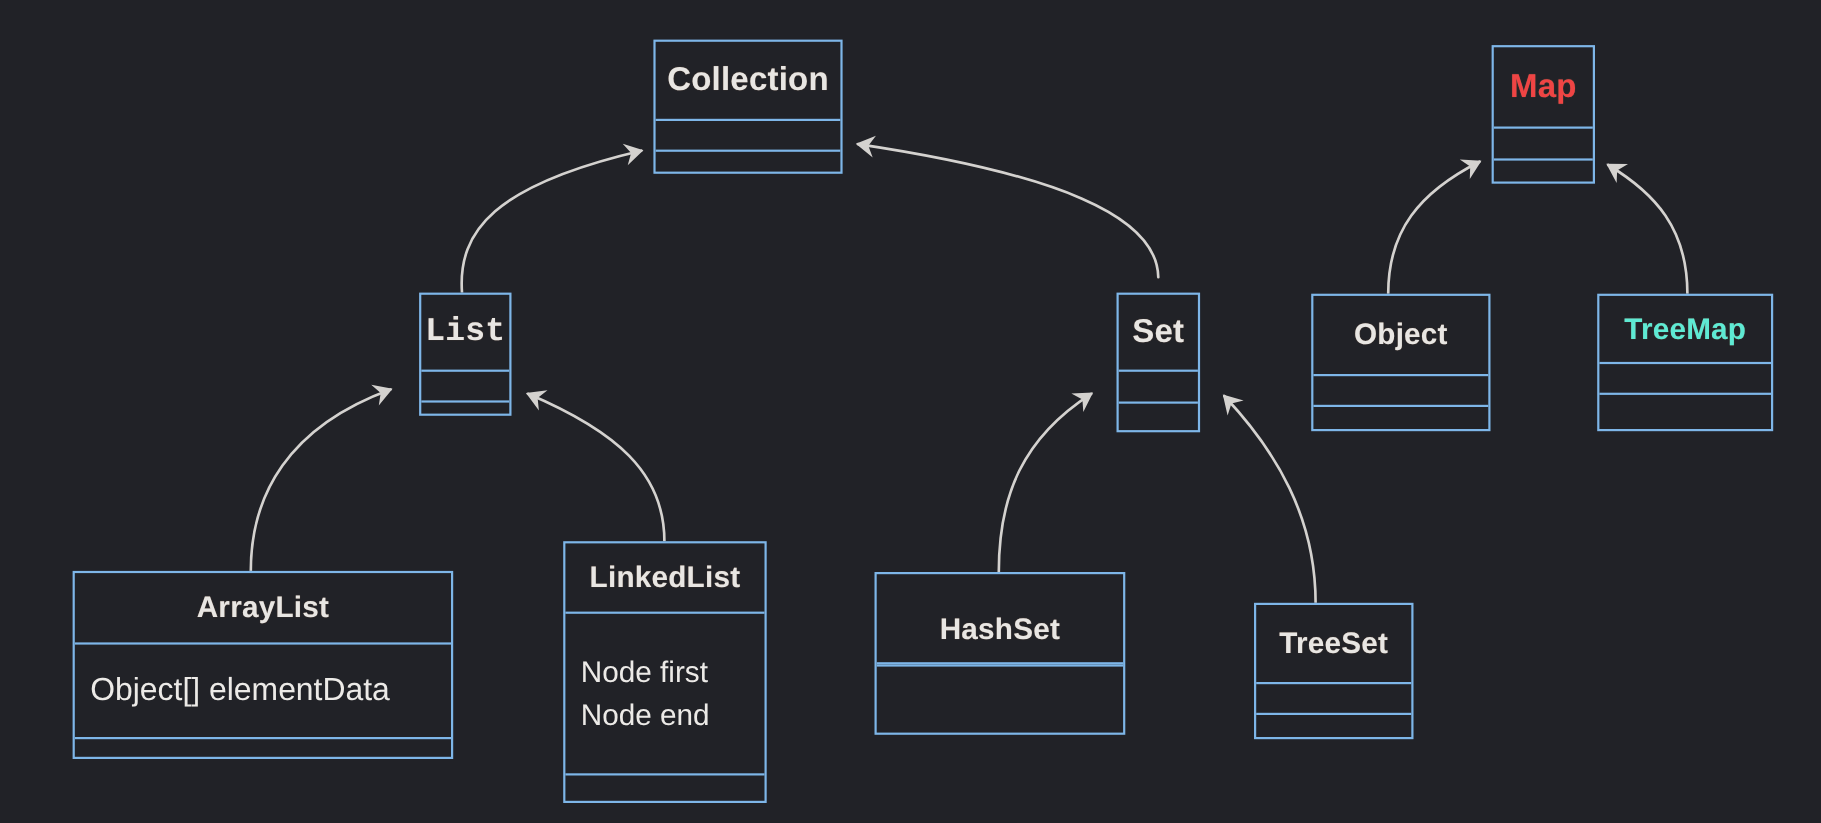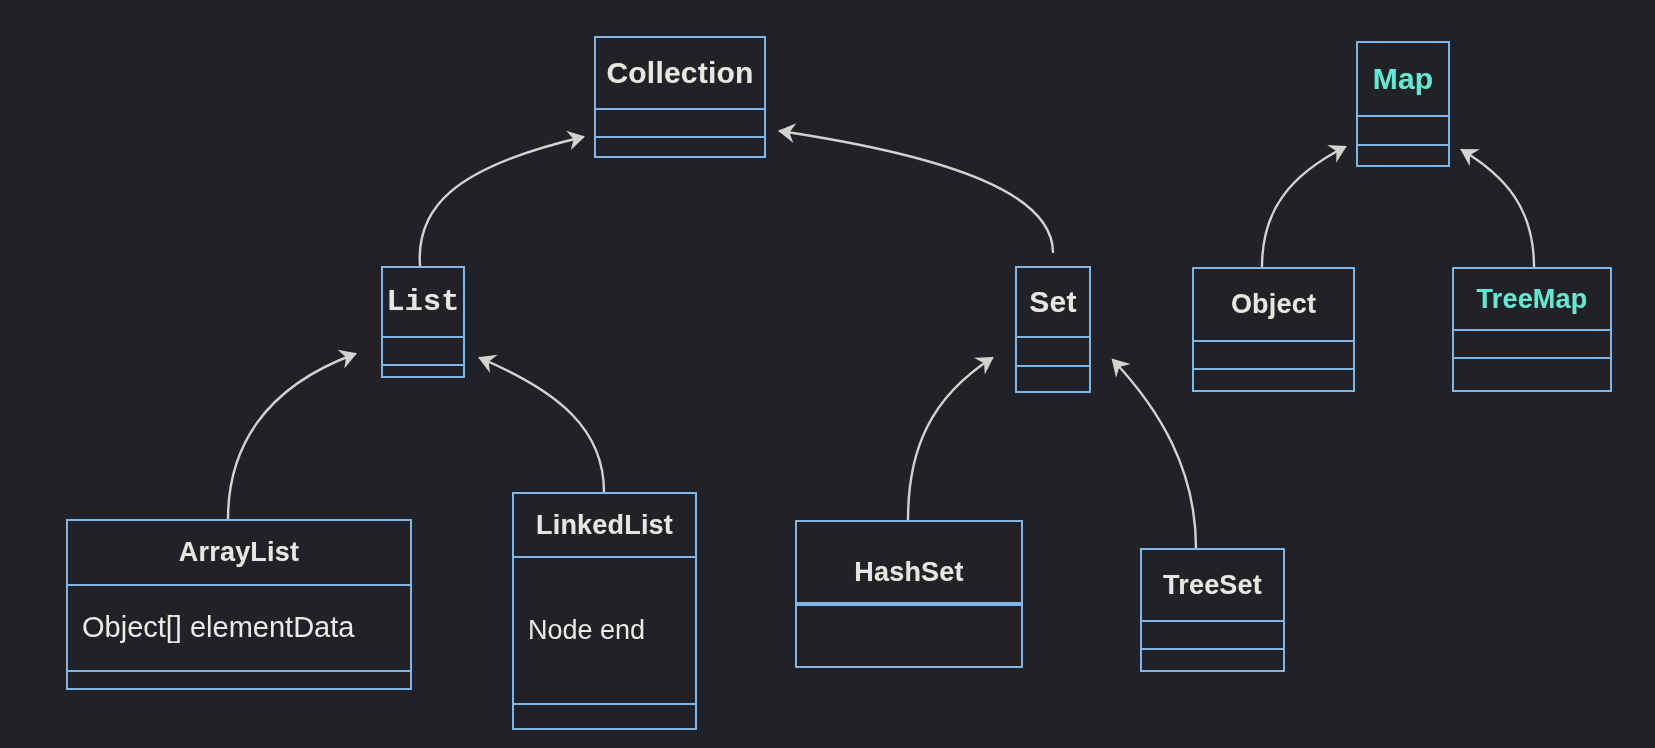--- a/index.html
+++ b/index.html
@@ -118,21 +118,21 @@
   </svg>
 
 <div class="uml-box" style="left: 594px; top: 36px; width: 172px; height: 122px; border-color: rgb(126, 182, 232);">
       <div class="uml-title t-lg" style="height: 70px; color: rgb(232, 230, 227);">Collection</div>
       <div class="uml-sep" style="border-top-color: rgb(126, 182, 232);"></div>
       <div class="uml-attrs a-md" style="height: 26px;"></div>
       <div class="uml-sep" style="border-top-color: rgb(126, 182, 232);"></div>
       <div class="uml-ops"></div>
     </div>
     <div class="uml-box" style="left: 1356px; top: 41px; width: 94px; height: 126px; border-color: rgb(126, 182, 232);">
-      <div class="uml-title t-lg" style="height: 72px; color: #5eead4;">Map</div>
+      <div class="uml-title t-lg" style="height: 72px; color: #ef4444;">Map</div>
       <div class="uml-sep" style="border-top-color: rgb(126, 182, 232);"></div>
       <div class="uml-attrs a-md" style="height: 27px;"></div>
       <div class="uml-sep" style="border-top-color: rgb(126, 182, 232);"></div>
       <div class="uml-ops"></div>
     </div>
     <div class="uml-box" style="left: 381px; top: 266px; width: 84px; height: 112px; border-color: rgb(126, 182, 232); font-family: Liberation Mono, monospace;">
       <div class="uml-title t-lg" style="height: 72px; color: rgb(232, 230, 227);">List</div>
       <div class="uml-sep" style="border-top-color: rgb(126, 182, 232);"></div>
       <div class="uml-attrs a-md" style="height: 27px;"></div>
       <div class="uml-sep" style="border-top-color: rgb(126, 182, 232);"></div>
@@ -165,20 +165,21 @@
       <div class="uml-attrs a-lg" style="height: 84px;">
         <div class="uml-attr-line">Object[] elementData</div>
       </div>
       <div class="uml-sep" style="border-top-color: rgb(126, 182, 232);"></div>
       <div class="uml-ops"></div>
     </div>
     <div class="uml-box" style="left: 512px; top: 492px; width: 185px; height: 238px; border-color: rgb(126, 182, 232);">
       <div class="uml-title t-md" style="height: 62px; color: rgb(232, 230, 227);">LinkedList</div>
       <div class="uml-sep" style="border-top-color: rgb(126, 182, 232);"></div>
       <div class="uml-attrs a-md" style="height: 145px;">
+        <div class="uml-attr-line">Node first</div>
         <div class="uml-attr-line">Node end</div>
       </div>
       <div class="uml-sep" style="border-top-color: rgb(126, 182, 232);"></div>
       <div class="uml-ops"></div>
     </div>
     <div class="uml-box" style="left: 795px; top: 520px; width: 228px; height: 148px; border-color: rgb(126, 182, 232);">
       <div class="uml-title t-md" style="height: 60px; color: rgb(232, 230, 227); margin-top: 20px;">HashSet</div>
       <div class="uml-sep" style="border-top-color: rgb(126, 182, 232);"></div>
       <div class="uml-sep" style="border-top-color: rgb(126, 182, 232);"></div>
       <div class="uml-ops"></div>

